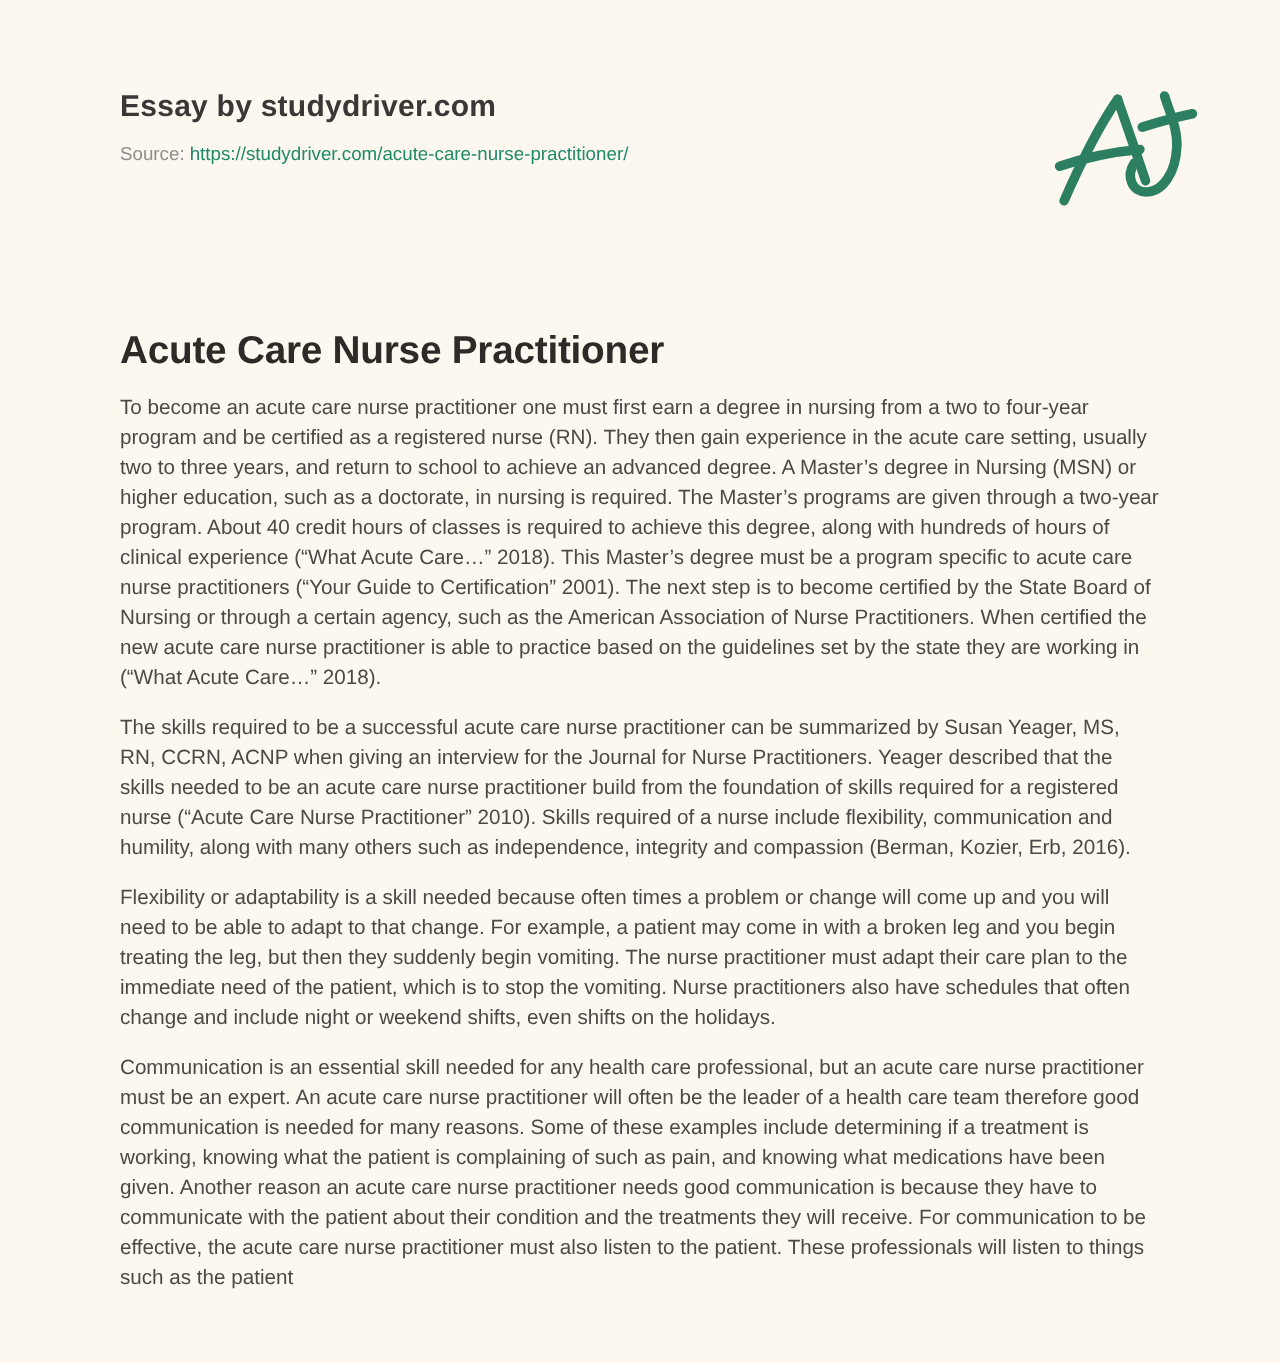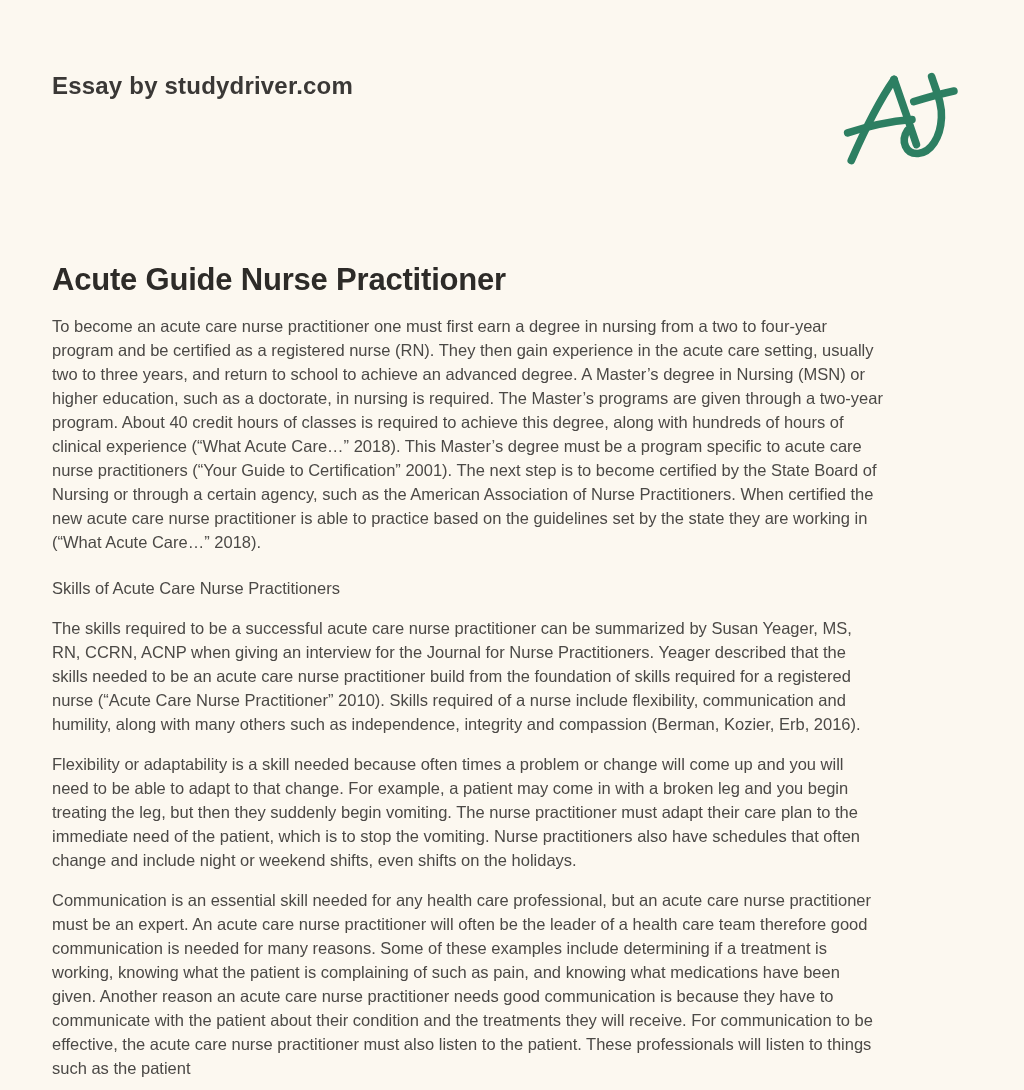--- a/index.html
+++ b/index.html
@@ -8,21 +8,21 @@
     width: 1024px;
     height: 1090px;
     overflow: hidden;
     background: #fcf8f0;
     font-family: "Liberation Sans", sans-serif;
     position: relative;
   }
   .page {
     width: 1024px;
     height: 1090px;
-    padding: 72px 96px 0 52px;
+    padding: 72px 96px 0 96px;
     position: relative;
   }
   .header-row {
     display: flex;
     justify-content: space-between;
     align-items: flex-start;
   }
   .site-title {
     font-size: 24px;
     font-weight: bold;
@@ -71,42 +71,44 @@
   }
 </style>
 </head>
 <body>
 
 <div class="page">
 
   <div class="header-row">
     <div>
       <div class="site-title">Essay by studydriver.com</div>
+      <div class="source-line">
+        <span>Source:</span><a class="source-link" href="#">https://studydriver.com/acute-care-nurse-practitioner/</a>
+      </div>
     </div>
 
     <svg class="logo" viewBox="0 0 150 112" fill="none" stroke="#2d7f62" stroke-width="8.5" stroke-linecap="round">
 
       <path d="M26 106 C40 74 58 38 74 15"></path>
 
       <path d="M74 15 C82 38 91 64 99 88"></path>
 
       <path d="M22 75 C46 67 70 62 94 60"></path>
 
       <path d="M96 40 C112 35 126 31 141 28"></path>
 
       <path d="M116 12 C121 28 128 42 127 58 C126 80 115 97 101 98 C87 99 81 84 89 72"></path>
     </svg>
   </div>
 
-  <h1 class="article-title">Acute Guide Nurse Practitioner</h1>
+  <h1 class="article-title">Acute Care Nurse Practitioner</h1>
 
   <div class="article-body">
     <p>To become an acute care nurse practitioner one must first earn a degree in nursing from a two to four-year program and be certified as a registered nurse (RN). They then gain experience in the acute care setting, usually two to three years, and return to school to achieve an advanced degree. A Master’s degree in Nursing (MSN) or higher education, such as a doctorate, in nursing is required. The Master’s programs are given through a two-year program. About 40 credit hours of classes is required to achieve this degree, along with hundreds of hours of clinical experience (“What Acute Care…” 2018). This Master’s degree must be a program specific to acute care nurse practitioners (“Your Guide to Certification” 2001). The next step is to become certified by the State Board of Nursing or through a certain agency, such as the American Association of Nurse Practitioners. When certified the new acute care nurse practitioner is able to practice based on the guidelines set by the state they are working in (“What Acute Care…” 2018).</p>
 
-    <h2 class="section-heading">Skills of Acute Care Nurse Practitioners</h2>
 
     <p>The skills required to be a successful acute care nurse practitioner can be summarized by Susan Yeager, MS, RN, CCRN, ACNP when giving an interview for the Journal for Nurse Practitioners. Yeager described that the skills needed to be an acute care nurse practitioner build from the foundation of skills required for a registered nurse (“Acute Care Nurse Practitioner” 2010). Skills required of a nurse include flexibility, communication and humility, along with many others such as independence, integrity and compassion (Berman, Kozier, Erb, 2016).</p>
 
     <p>Flexibility or adaptability is a skill needed because often times a problem or change will come up and you will need to be able to adapt to that change. For example, a patient may come in with a broken leg and you begin treating the leg, but then they suddenly begin vomiting. The nurse practitioner must adapt their care plan to the immediate need of the patient, which is to stop the vomiting. Nurse practitioners also have schedules that often change and include night or weekend shifts, even shifts on the holidays.</p>
 
     <p>Communication is an essential skill needed for any health care professional, but an acute care nurse practitioner must be an expert. An acute care nurse practitioner will often be the leader of a health care team therefore good communication is needed for many reasons. Some of these examples include determining if a treatment is working, knowing what the patient is complaining of such as pain, and knowing what medications have been given. Another reason an acute care nurse practitioner needs good communication is because they have to communicate with the patient about their condition and the treatments they will receive. For communication to be effective, the acute care nurse practitioner must also listen to the patient. These professionals will listen to things such as the patient</p>
   </div>
 
 </div>
 

